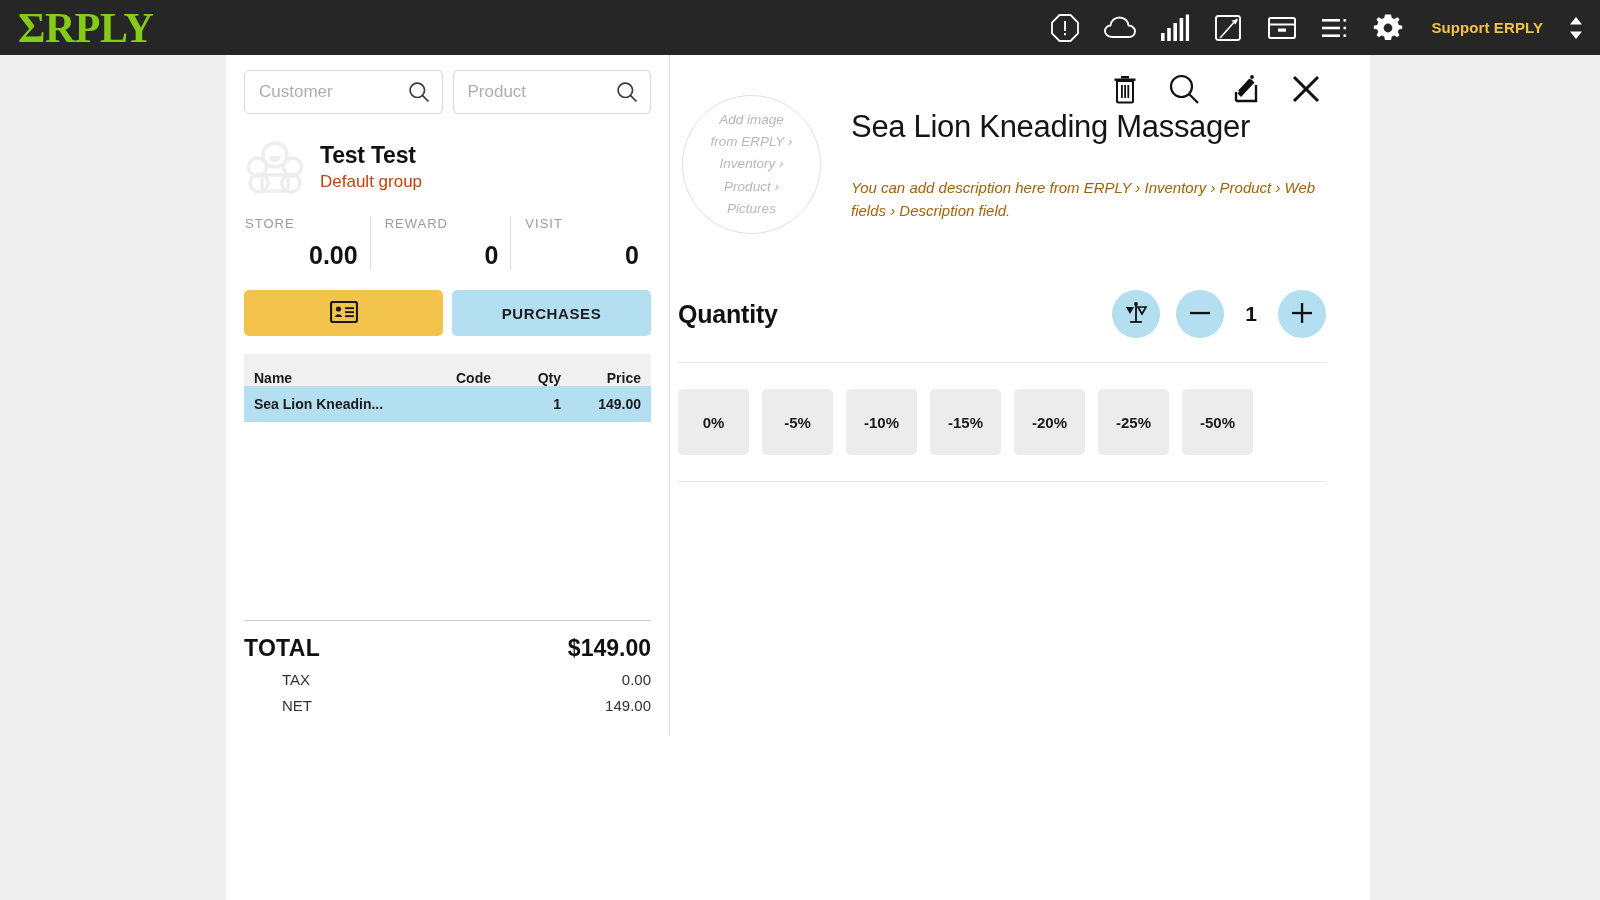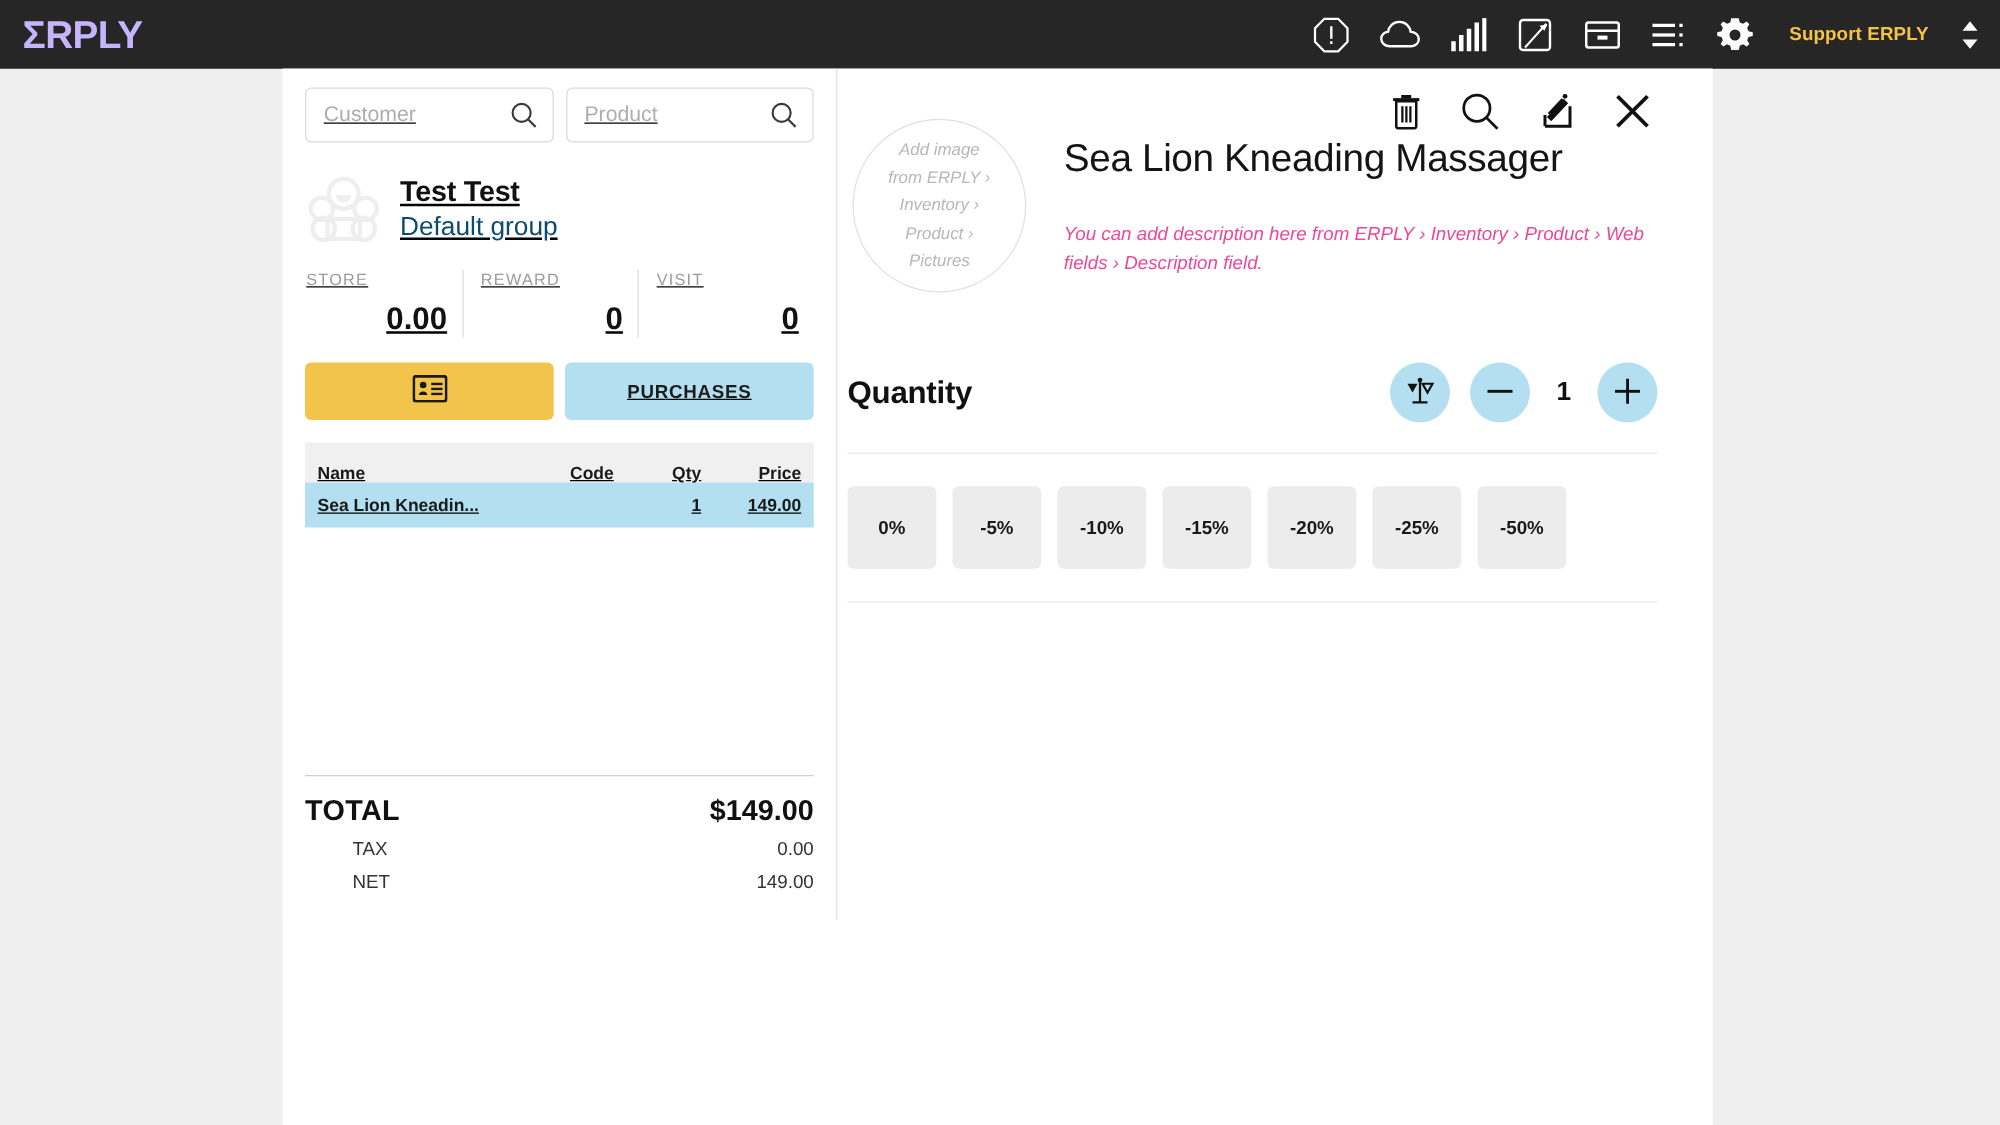--- a/index.html
+++ b/index.html
@@ -12,25 +12,25 @@
 
   
   .topbar {
     position: absolute; top: 0; left: 0;
     width: 1600px; height: 55px;
     background: #262626;
     display: flex; align-items: center;
   }
   .logo {
     margin-left: 18px;
-    color: #c4b5fd;
-    font-size: 31px;
+    color: #84cc16;
+    font-size: 42px;
     font-weight: 700;
     letter-spacing: -0.5px;
-    font-family: Liberation Sans, sans-serif;
+    font-family: Liberation Serif, serif;
     line-height: 1;
     display: flex; align-items: center;
   }
   .topicons {
     margin-left: auto;
     display: flex; align-items: center;
     gap: 23px;
     padding-right: 16px;
   }
   .topicons .ic { display: flex; align-items: center; justify-content: center; cursor: pointer; }
@@ -51,21 +51,20 @@
     background: #ffffff;
     display: flex;
   }
 
   
   .leftpanel {
     width: 444px; height: 681px;
     position: relative;
     border-right: 1px solid #dcdcdc;
     background: #fff;
-    text-decoration: underline;
   }
   .searchrow {
     display: flex; gap: 10px;
     padding: 15px 18px 0 18px;
   }
   .searchbox {
     flex: 1;
     height: 44px;
     border: 1px solid #dadada;
     border-radius: 5px;
@@ -80,21 +79,21 @@
   }
   .searchbox .mag { display: flex; align-items: center; }
 
   .custrow {
     display: flex; align-items: center;
     padding: 25px 0 0 18px;
     gap: 14px;
   }
   .avatar { width: 62px; height: 55px; display: flex; align-items: center; justify-content: center; }
   .custname { font-size: 23px; font-weight: 700; color: #111; letter-spacing: -0.2px; }
-  .custgroup { font-size: 21px; color: #0c4a6e; margin-top: 3px; }
+  .custgroup { font-size: 17px; color: #c2410c; margin-top: 3px; }
 
   .statsrow {
     display: flex;
     margin: 22px 18px 0 18px;
     justify-content: space-between;
   }
   .stat { flex: 1; padding-right: 8px; position: relative; }
   .stat + .stat { border-left: 1px solid #dcdcdc; padding-left: 14px; }
   .stat .lbl { font-size: 13px; color: #9b9b9b; letter-spacing: 1px; }
   .stat .val { font-size: 25px; font-weight: 700; color: #111; text-align: right; margin-top: 10px; padding-right: 4px; }
@@ -157,21 +156,21 @@
     flex-shrink: 0;
     margin-left: 4px;
   }
   .imgcircle span {
     font-size: 13.5px; font-style: italic; color: #b7b7b7;
     line-height: 1.65; text-align: center; white-space: nowrap;
   }
   .prod-meta { margin-left: 30px; padding-top: 14px; padding-right: 40px; }
   .prod-title { font-size: 31px; color: #141414; letter-spacing: -0.3px; }
   .prod-desc {
-    margin-top: 32px; font-size: 15px; font-style: italic; color: #ec4899;
+    margin-top: 32px; font-size: 15px; font-style: italic; color: #a16207;
     line-height: 1.5; max-width: 470px;
   }
 
   .qty-section {
     margin: 56px 44px 0 8px;
     padding-bottom: 24px;
     border-bottom: 1px solid #e6e6e6;
     display: flex; align-items: center;
   }
   .qty-label { font-size: 25px; font-weight: 700; color: #111; letter-spacing: -0.2px; }

